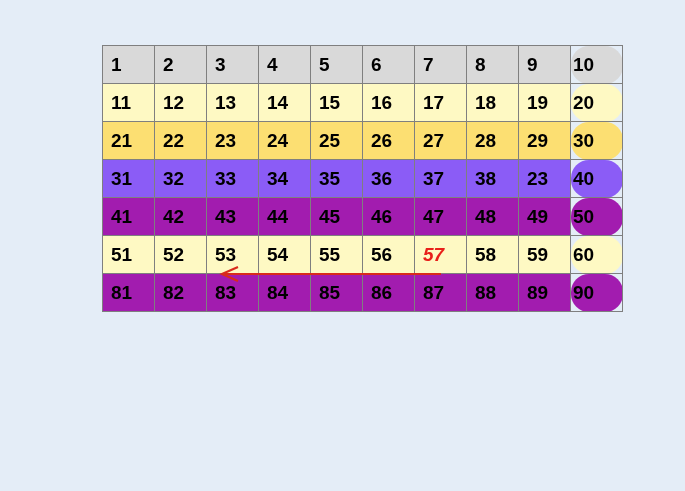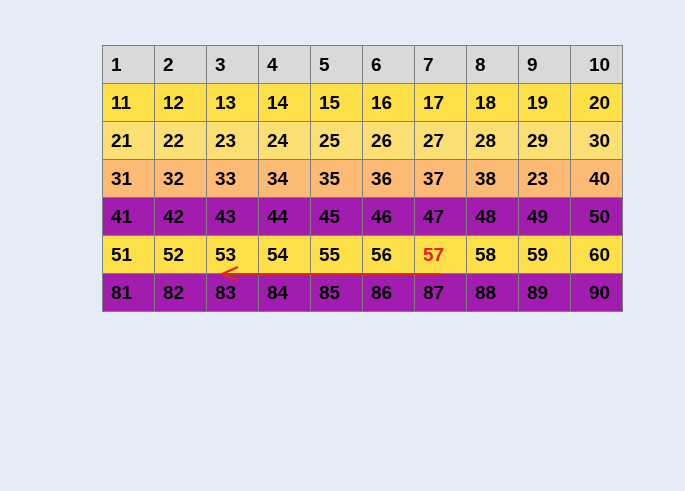--- a/index.html
+++ b/index.html
@@ -27,28 +27,29 @@
     border: 1px solid #7f7f7f;
     padding: 0 0 0 8px;
     font-size: 19px;
     font-weight: bold;
     color: #000000;
     text-align: left;
     vertical-align: middle;
     white-space: nowrap;
   }
   #board td.last-col {
-    padding-left: 18px;
+    padding-left: 2px;
+    border-radius: 18px;
   }
   .row-gray  { background: #d9d9d9; }
-  .row-peach { background: #fde047; margin-left: 36px; }
+  .row-peach { background: #fef9c3; margin-left: 36px; }
   .row-yellow{ background: #fcdf72; margin-left: 23px; }
-  .row-green { background: #fdba74; }
+  .row-green { background: #8b5cf6; }
   .row-blue  { background: #a21caf; }
-  .cell-highlight { color: #e8201a; }
+  .cell-highlight { color: #e8201a; font-style: italic; }
   #arrow-layer {
     position: absolute;
     left: 0;
     top: 0;
     width: 685px;
     height: 491px;
     pointer-events: none;
   }
 </style>
 </head>

